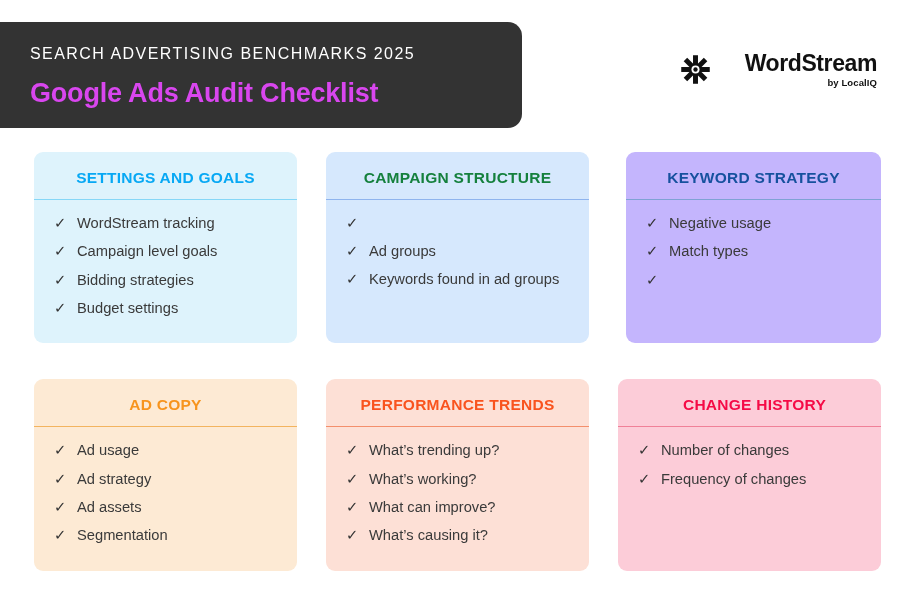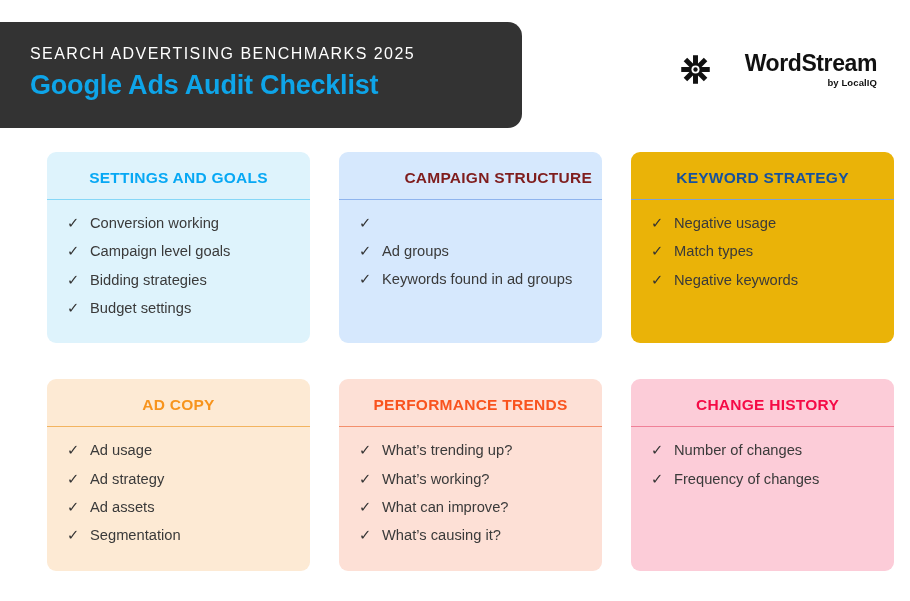--- a/index.html
+++ b/index.html
@@ -34,26 +34,26 @@
   }
   .eyebrow {
     color: #ffffff;
     font-size: 16px;
     letter-spacing: 1.45px;
     font-weight: 400;
     line-height: 1.25;
     white-space: nowrap;
   }
   .main-title {
-    color: #0ea5e9;
+    color: #d946ef;
     font-size: 27px;
     font-weight: bold;
     letter-spacing: -0.2px;
     line-height: 1.3;
-    margin-top: 4px;
+    margin-top: 12px;
     white-space: nowrap;
   }
 
   .brand {
     position: absolute;
     right: 33px;
     top: 52px;
     display: flex;
     align-items: center;
     gap: 9px;
@@ -81,21 +81,21 @@
     font-weight: bold;
     color: #111111;
     letter-spacing: 0.1px;
     line-height: 1;
     margin-top: 3px;
   }
 
   
   .grid {
     position: absolute;
-    left: 47px;
+    left: 34px;
     top: 152px;
     width: 846px;
     display: grid;
     grid-template-columns: repeat(3, 263px);
     grid-column-gap: 29px;
     grid-row-gap: 36px;
   }
   .card {
     border-radius: 9px;
     min-height: 186px;
@@ -165,68 +165,67 @@
   </div>
 </div>
 
 <div class="grid">
     <div class="card" style="background: rgb(222, 243, 252);">
       <div class="card-title" style="color: rgb(7, 168, 244);">SETTINGS AND GOALS</div>
       <div class="card-divider" style="background: rgb(134, 215, 247);"></div>
       <ul class="card-list">
         <li>
           <span class="check">✓</span>
-          <span class="item-text">Conversion working</span>
+          <span class="item-text">WordStream tracking</span>
         </li>
         <li>
           <span class="check">✓</span>
           <span class="item-text">Campaign level goals</span>
         </li>
         <li>
           <span class="check">✓</span>
           <span class="item-text">Bidding strategies</span>
         </li>
         <li>
           <span class="check">✓</span>
           <span class="item-text">Budget settings</span>
         </li>
       </ul>
     </div>
     <div class="card" style="background: rgb(214, 232, 253);">
-      <div class="card-title" style="color: #7f1d1d; text-align: right;">CAMPAIGN STRUCTURE</div>
+      <div class="card-title" style="color: #15803d;">CAMPAIGN STRUCTURE</div>
       <div class="card-divider" style="background: rgb(143, 180, 238);"></div>
       <ul class="card-list">
         <li>
           <span class="check">✓</span>
         </li>
         <li>
           <span class="check">✓</span>
           <span class="item-text">Ad groups</span>
         </li>
         <li>
           <span class="check">✓</span>
           <span class="item-text">Keywords found in ad groups</span>
         </li>
       </ul>
     </div>
-    <div class="card" style="background: #eab308;">
+    <div class="card" style="background: #c4b5fd; margin-left: 8px;">
       <div class="card-title" style="color: rgb(22, 81, 158);">KEYWORD STRATEGY</div>
       <div class="card-divider" style="background: rgb(127, 162, 212);"></div>
       <ul class="card-list">
         <li>
           <span class="check">✓</span>
           <span class="item-text">Negative usage</span>
         </li>
         <li>
           <span class="check">✓</span>
           <span class="item-text">Match types</span>
         </li>
         <li>
           <span class="check">✓</span>
-          <span class="item-text">Negative keywords</span>
         </li>
       </ul>
     </div>
     <div class="card" style="background: rgb(253, 234, 212);">
       <div class="card-title" style="color: rgb(247, 148, 29);">AD COPY</div>
       <div class="card-divider" style="background: rgb(243, 180, 95);"></div>
       <ul class="card-list">
         <li>
           <span class="check">✓</span>
           <span class="item-text">Ad usage</span>

